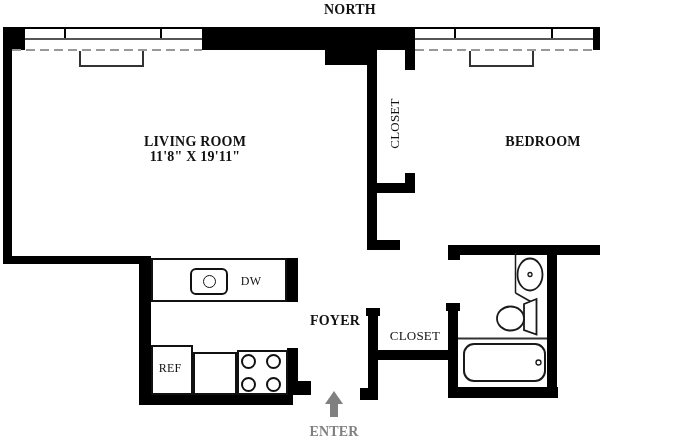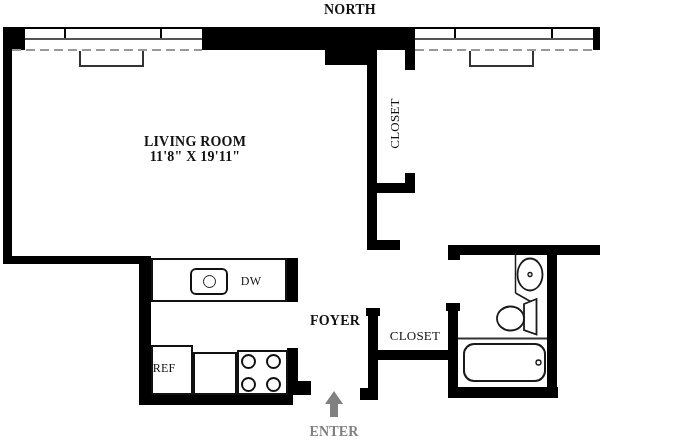--- a/index.html
+++ b/index.html
@@ -107,30 +107,31 @@
     <rect x="464" y="344" width="81" height="37" rx="10" fill="#fff" stroke="#1a1a1a" stroke-width="2"></rect>
     <circle cx="538.5" cy="362.5" r="2.5" fill="#fff" stroke="#1a1a1a" stroke-width="1.3"></circle>
   </svg>
 
   <div class="lbl" style="left:95px;top:134px;width:200px;">
     <div>LIVING ROOM</div>
     <div>11'8" X 19'11"</div>
   </div>
 
   <div class="lbl" style="left:443px;top:134px;width:200px;">
+    <div>BEDROOM</div>
   </div>
 
   <div class="lbl normal vertical-text" style="left:354px;top:116px;width:80px;font-size:13px;">CLOSET</div>
 
 
   <div class="lbl" style="left:295px;top:313px;width:80px;font-size:14px;">FOYER</div>
 
   <div class="lbl normal" style="left:375px;top:328px;width:80px;font-size:13px;">CLOSET</div>
 
   <div class="lbl normal small" style="left:231px;top:275px;width:40px;">DW</div>
 
-  <div class="lbl normal small" style="left:143px;top:362px;width:42px;">REF</div>
+  <div class="lbl normal small" style="left:149px;top:362px;width:42px;">REF</div>
 
   <div class="arrow-head" style="left:325px;top:391px;"></div>
   <div class="arrow-shaft" style="left:330px;top:403px;width:8px;height:14px;"></div>
   <div class="lbl gray" style="left:294px;top:424px;width:80px;">ENTER</div>
 
 </div>
 
 </body></html>

